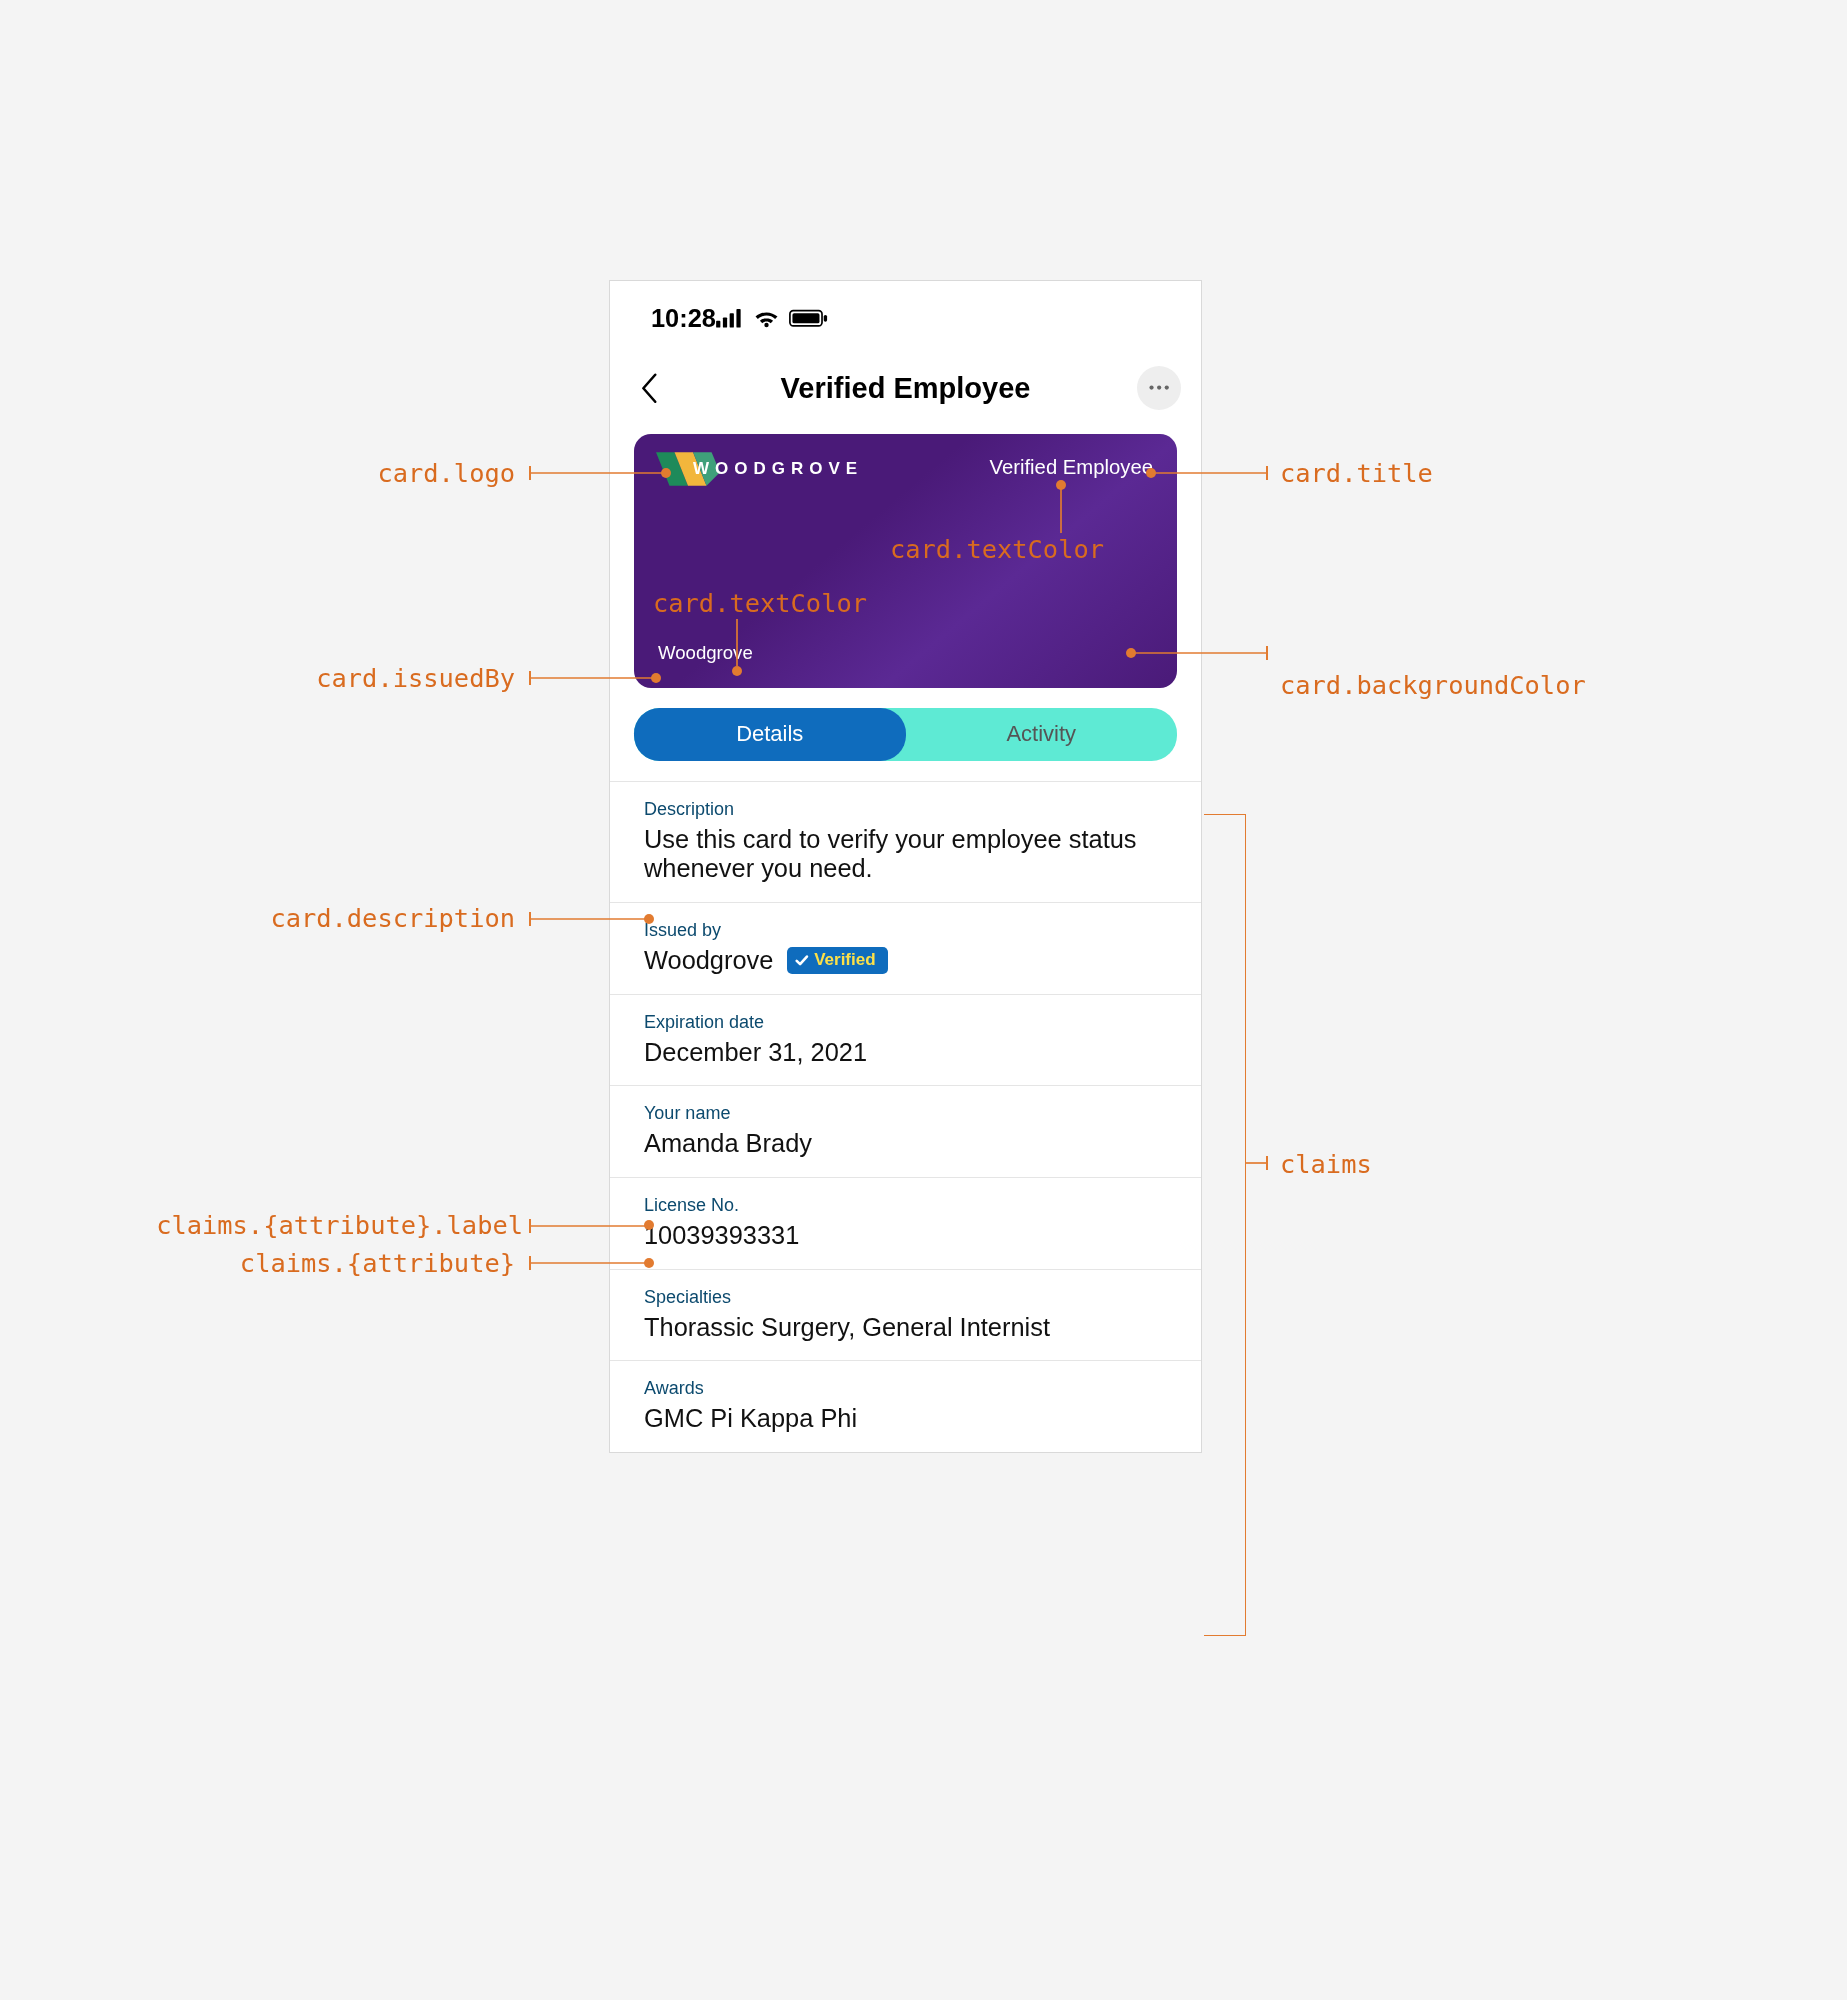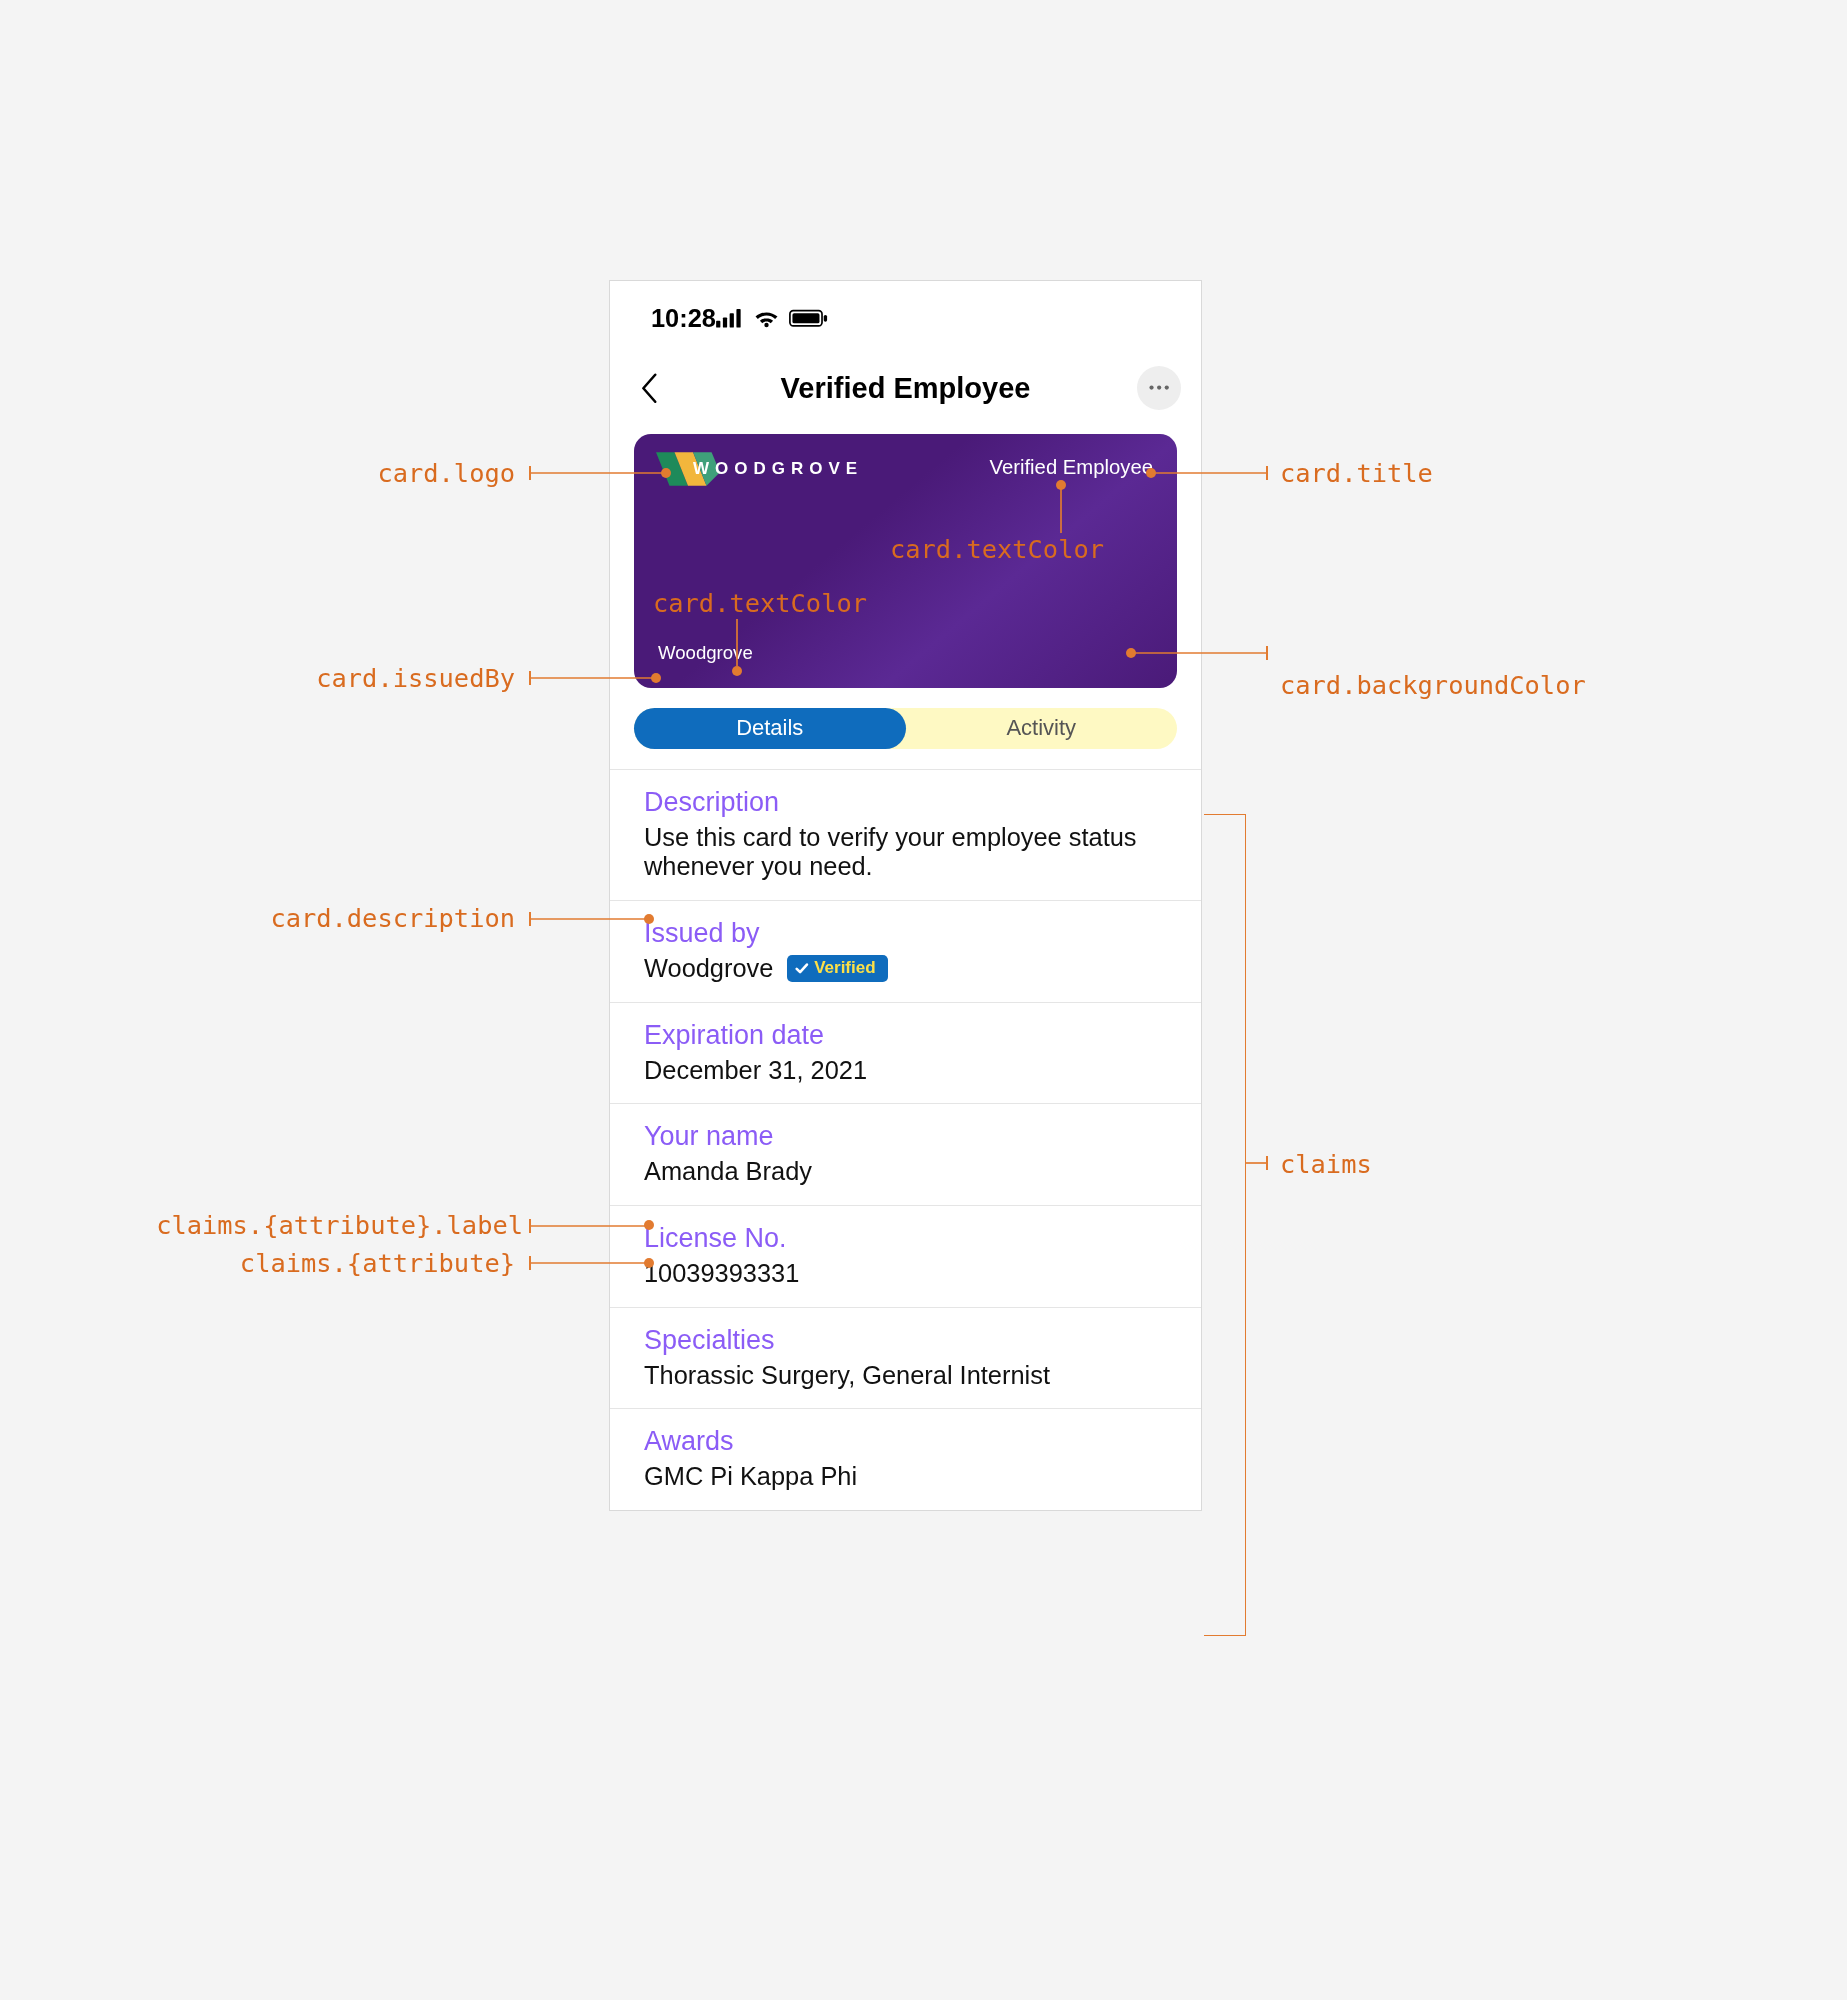--- a/index.html
+++ b/index.html
@@ -72,43 +72,43 @@
     display: flex; align-items: center; gap: 0;
   }
   .card-logo svg { display: block; }
   .card-logo-text { font-size: 17px; letter-spacing: 6px; font-weight: 600; margin-left: -27px; z-index: 1; }
   .card-title { position: absolute; right: 24px; top: 22px; font-size: 20.3px; }
   .card-issuedby { position: absolute; left: 24px; bottom: 24px; font-size: 18.6px; }
 
   
   .tabs {
     margin: 20.3px 24px 0 24px;
-    height: 41px;
-    background: #fef9c3;
+    height: 53px;
+    background: #5eead4;
     border-radius: 25.4px;
     display: flex;
   }
   .tab {
     flex: 1;
     display: flex; align-items: center; justify-content: center;
     font-size: 22px;
     color: #555;
     border-radius: 25.4px;
     cursor: pointer;
   }
   .tab.active { background: #0f6cbd; color: #fff; }
 
   
   .details { margin-top: 20.3px; border-top: 0.8px solid #e5e5e5; }
   .row {
     padding: 17px 34px 18.6px 34px;
     border-bottom: 0.8px solid #e5e5e5;
   }
   .row:last-child { border-bottom: none; }
-  .row-label { font-size: 27px; color: #8b5cf6; margin-bottom: 5.1px; }
+  .row-label { font-size: 18px; color: #0c4a6e; margin-bottom: 5.1px; }
   .row-value { font-size: 25.4px; color: #111; }
   .row-value-line { display: flex; align-items: center; gap: 13.6px; }
   .verified-badge {
     background: #0f6cbd; color: #fde047;
     font-size: 17px; font-weight: 600;
     padding: 3.4px 12px 3.4px 8.5px;
     border-radius: 5.1px;
     display: flex; align-items: center; gap: 5.1px;
   }
   .verified-badge svg { display: block; }

